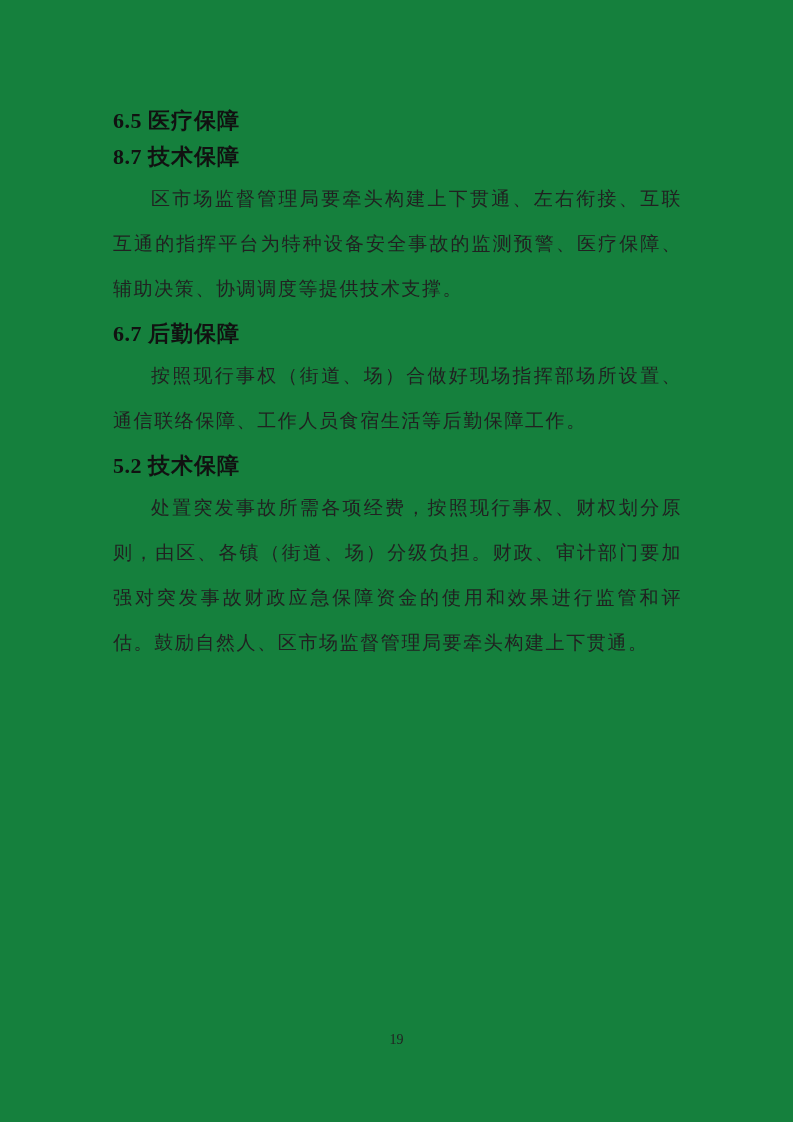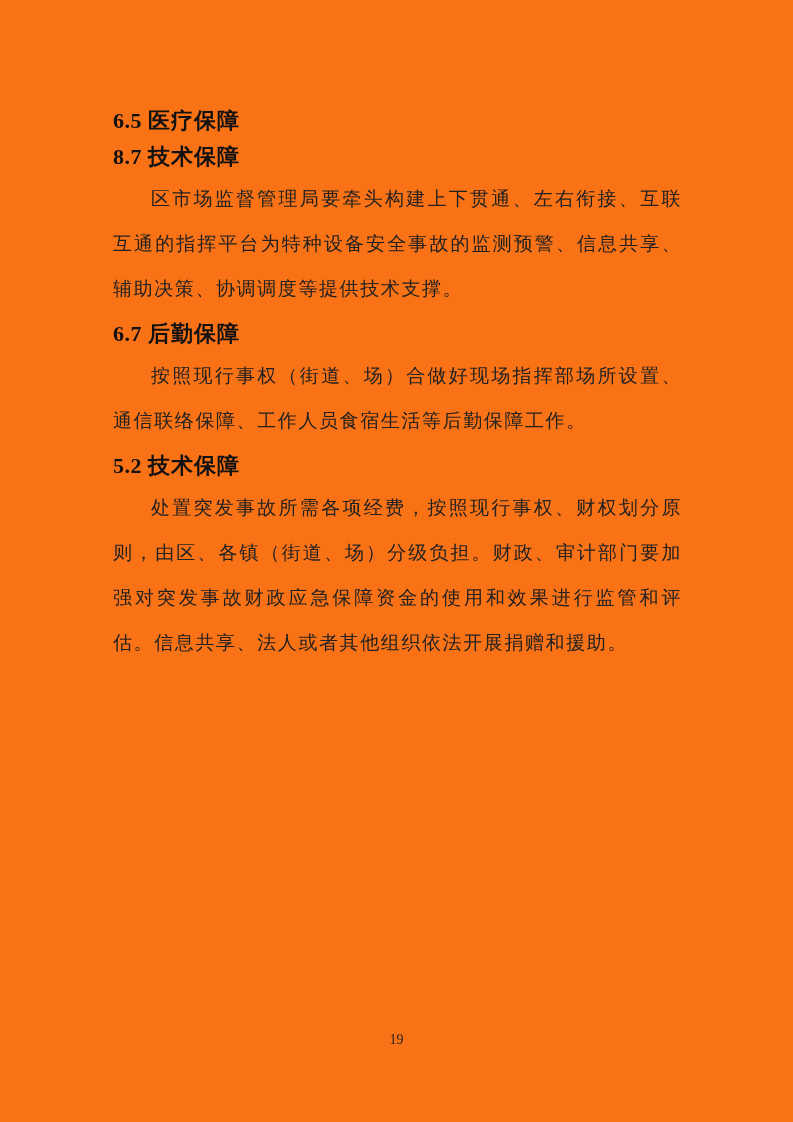--- a/index.html
+++ b/index.html
@@ -1,21 +1,21 @@
 <!DOCTYPE html>
 <html><head>
 <meta charset="utf-8">
 <style>
   * { box-sizing: border-box; }
   html, body { margin: 0; padding: 0; background: #ffffff; }
   .page {
     position: relative;
     width: 793px;
     height: 1122px;
-    background: #f97316;
+    background: #15803d;
     overflow: hidden;
     font-family: "Liberation Serif", "DejaVu Serif", serif;
     color: #1c1c1c;
   }
   .content {
     padding: 108px 111px 0 113px;
   }
   section { margin: 0; }
   h2 {
     margin: 10px 0 6px 0;
@@ -65,34 +65,34 @@
   <section>
     <h2>
       <span class="h-num">6.5</span><span class="h-title">医疗保障</span>
     </h2>
       </section>
 
   <section>
     <h2>
       <span class="h-num">8.7</span><span class="h-title">技术保障</span>
     </h2>
-  <p class="body-para">区市场监督管理局要牵头构建上下贯通、左右衔接、互联互通的指挥平台为特种设备安全事故的监测预警、信息共享、辅助决策、协调调度等提供技术支撑。</p>
+  <p class="body-para">区市场监督管理局要牵头构建上下贯通、左右衔接、互联互通的指挥平台为特种设备安全事故的监测预警、医疗保障、辅助决策、协调调度等提供技术支撑。</p>
       </section>
 
   <section>
     <h2>
       <span class="h-num">6.7</span><span class="h-title">后勤保障</span>
     </h2>
   <p class="body-para">按照现行事权（街道、场）合做好现场指挥部场所设置、通信联络保障、工作人员食宿生活等后勤保障工作。</p>
       </section>
 
   <section>
     <h2>
       <span class="h-num">5.2</span><span class="h-title">技术保障</span>
     </h2>
-  <p class="body-para">处置突发事故所需各项经费，按照现行事权、财权划分原则，由区、各镇（街道、场）分级负担。财政、审计部门要加强对突发事故财政应急保障资金的使用和效果进行监管和评估。信息共享、法人或者其他组织依法开展捐赠和援助。</p>
+  <p class="body-para">处置突发事故所需各项经费，按照现行事权、财权划分原则，由区、各镇（街道、场）分级负担。财政、审计部门要加强对突发事故财政应急保障资金的使用和效果进行监管和评估。鼓励自然人、区市场监督管理局要牵头构建上下贯通。</p>
       </section>
 </main>
 
   <footer class="page-footer">
     <span class="page-number">19</span>
   </footer>
 </div>
 
 </body></html>

